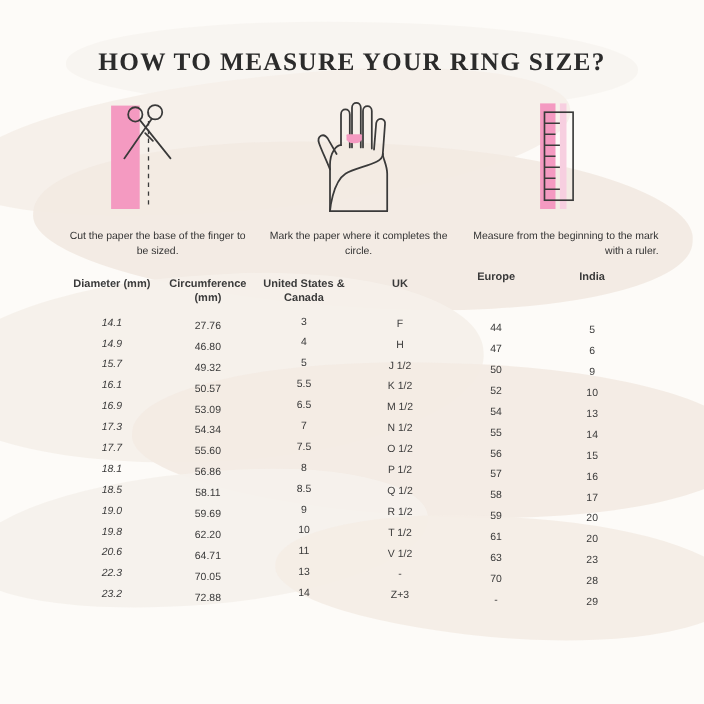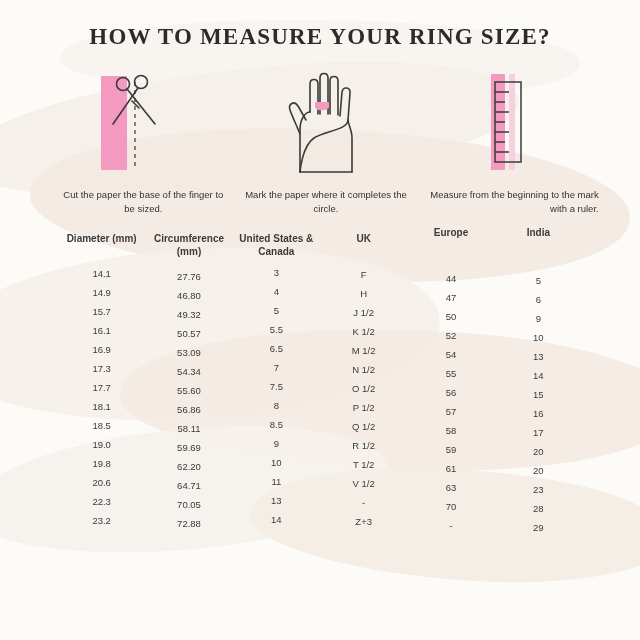--- a/index.html
+++ b/index.html
@@ -72,21 +72,21 @@
   }
 
   
   .title {
     text-align: center;
     font-family: "Liberation Serif", serif;
     font-size: 23px;
     letter-spacing: 1.2px;
     color: #2b2b2b;
     font-weight: bold;
-    padding-top: 24px;
+    padding-top: 44px;
   }
 
   
   .steps {
     display: flex;
     justify-content: space-between;
     align-items: flex-start;
     padding: 18px 40px 0 52px;
     box-sizing: border-box;
   }
@@ -134,21 +134,21 @@
   }
   table.size-table td {
     font-size: 9.5px;
     color: #3a3a3a;
     text-align: center;
     padding: 0;
     height: 19px;
     line-height: 19px;
   }
   
-  td.c0 { transform: translateY(0px); }
+  td.c0 { transform: translateY(0px); font-style: italic; }
   td.c1 { transform: translateY(3px); }
   td.c2 { transform: translateY(-1px); }
   td.c3 { transform: translateY(1px); }
   td.c4 { transform: translateY(5px); }
   td.c5 { transform: translateY(7px); }
 
   th.h0, th.h1 { padding-top: 0; }
   th.h4 { transform: translateY(-6px); }
   th.h5 { transform: translateY(-6px); }
 </style>

